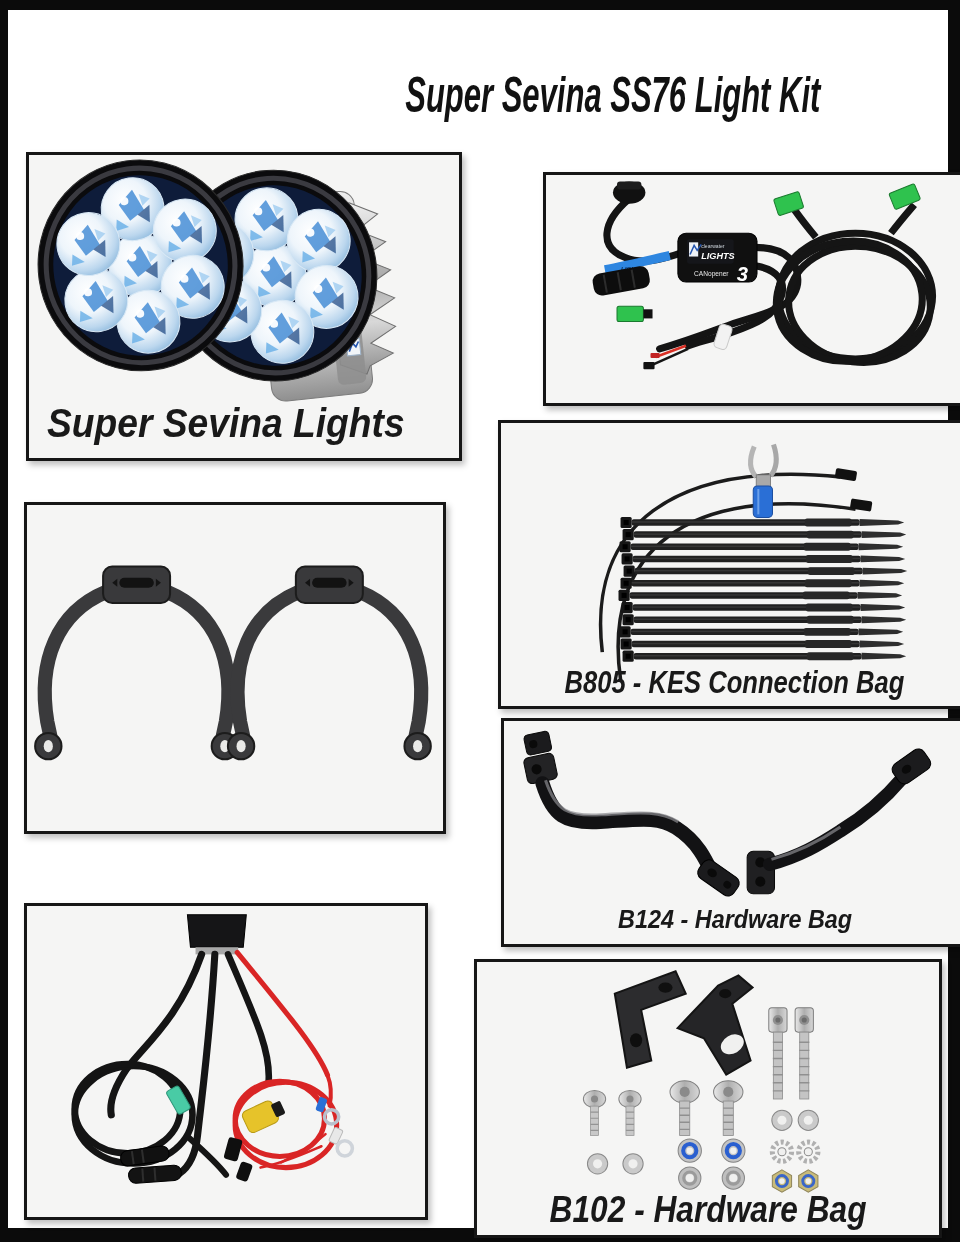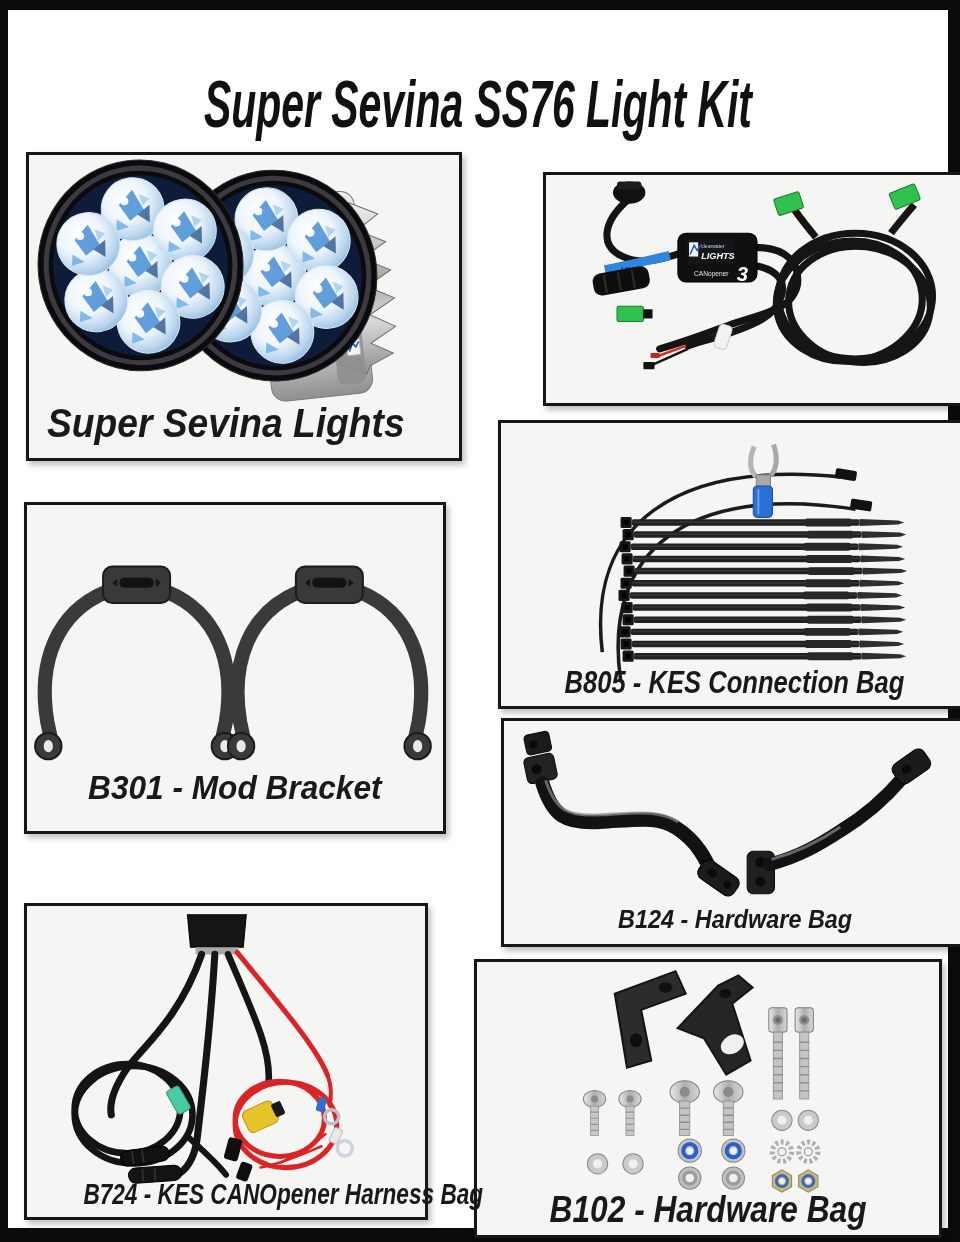--- a/index.html
+++ b/index.html
@@ -1,20 +1,20 @@
 <!DOCTYPE html>
 <html><head>
 <meta charset="utf-8">
 <style>
   html,body{margin:0;padding:0;}
   body{width:960px;height:1242px;position:relative;background:#0b0b0b;overflow:hidden;
        font-family:"Liberation Sans","DejaVu Sans",sans-serif;}
   .page{position:absolute;left:8px;top:10px;width:940px;height:1218px;background:#ffffff;}
-  .title{position:absolute;left:0;right:0;top:56px;text-align:center;white-space:nowrap;
-         font-style:italic;font-weight:bold;font-size:66px;color:#111;}
+  .title{position:absolute;left:0;right:0;top:56px;text-align:right;white-space:nowrap;
+         font-style:italic;font-weight:bold;font-size:50px;color:#111;}
   .title span{display:inline-block;transform:scaleX(0.62);transform-origin:center;}
   .kit-box{position:absolute;background:#f5f5f4;border:3px solid #161616;
            box-shadow:3px 4px 6px rgba(0,0,0,0.25);margin-left:16px;}
   .kit-box svg{position:absolute;left:0;top:0;width:100%;height:100%;display:block;}
   .kit-label{position:absolute;font-style:italic;font-weight:bold;color:#191919;
              white-space:nowrap;z-index:5;}
   .kit-label.center{left:0;right:0;text-align:center;}
   .kit-label span{display:inline-block;transform-origin:center;}
   .kit-label.leftal span{transform-origin:left;}
   
@@ -226,22 +226,20 @@
             </g>
           <g>
               <circle cx="87" cy="82" r="13" fill="#3a3a3c" stroke="#1c1c1c" stroke-width="2"></circle>
              <ellipse cx="87" cy="82" rx="4.5" ry="6" fill="#e9e9e7"></ellipse>
             </g>
         </g>
       </defs>
       <use href="#mbk" transform="translate(108,155)"></use>
       <use href="#mbk" transform="translate(298,155)"></use>
     </svg>
-    <div class="kit-label center" id="lbl-b301">
-      <span>B301 - Mod Bracket</span></div>
   </div>
 
   <div class="kit-box" id="box-b124">
     <svg viewBox="0 0 457 217">
       <g>
         <g transform="rotate(-12 37 40)">
           <rect x="25" y="10" width="25" height="20" rx="4" fill="#1b1b1d" stroke="#0a0a0a"></rect>
           <circle cx="33" cy="20" r="4" fill="#0a0a0a"></circle>
           <rect x="20" y="32" width="30" height="26" rx="5" fill="#232325" stroke="#0a0a0a"></rect>
           <circle cx="31" cy="45" r="5" fill="#0a0a0a"></circle>
@@ -321,22 +319,20 @@
         <g transform="rotate(20 290 195)">
             <rect x="286" y="188" width="8" height="14" rx="2" fill="#2a6fd6"></rect>
           </g>
         <circle cx="300" cy="207" r="7" fill="none" stroke="#b9c0cc" stroke-width="3.5"></circle>
         <g transform="rotate(25 304 225)">
             <rect x="300" y="218" width="9" height="15" rx="2" fill="#e8e8e8" stroke="#bbb"></rect>
           </g>
         <circle cx="313" cy="238" r="7.5" fill="none" stroke="#cfd4da" stroke-width="3.5"></circle>
       </g>
     </svg>
-    <div class="kit-label center" id="lbl-b724">
-      <span>B724 - KES CANOpener Harness Bag</span></div>
   </div>
 
   <div class="kit-box" id="box-b102">
     <svg viewBox="0 0 456 267">
       <defs>
         <linearGradient id="silv" x1="0" y1="0" x2="1" y2="0">
           <stop offset="0%" stop-color="#e9e9e9"></stop>
             <stop offset="50%" stop-color="#aeaeae"></stop>
           <stop offset="100%" stop-color="#d7d7d7"></stop>
         </linearGradient>

